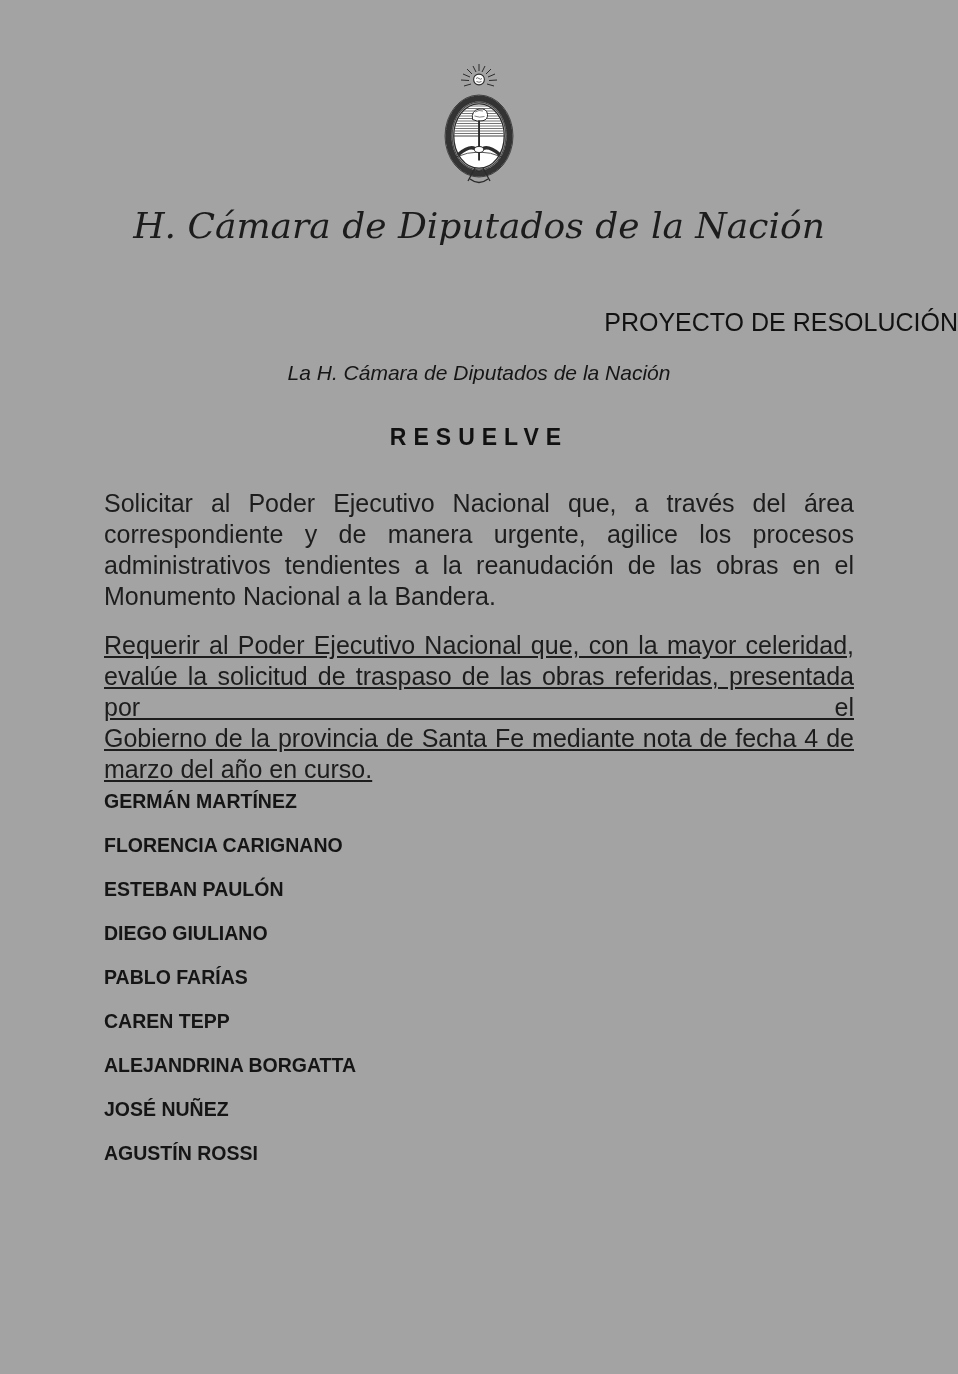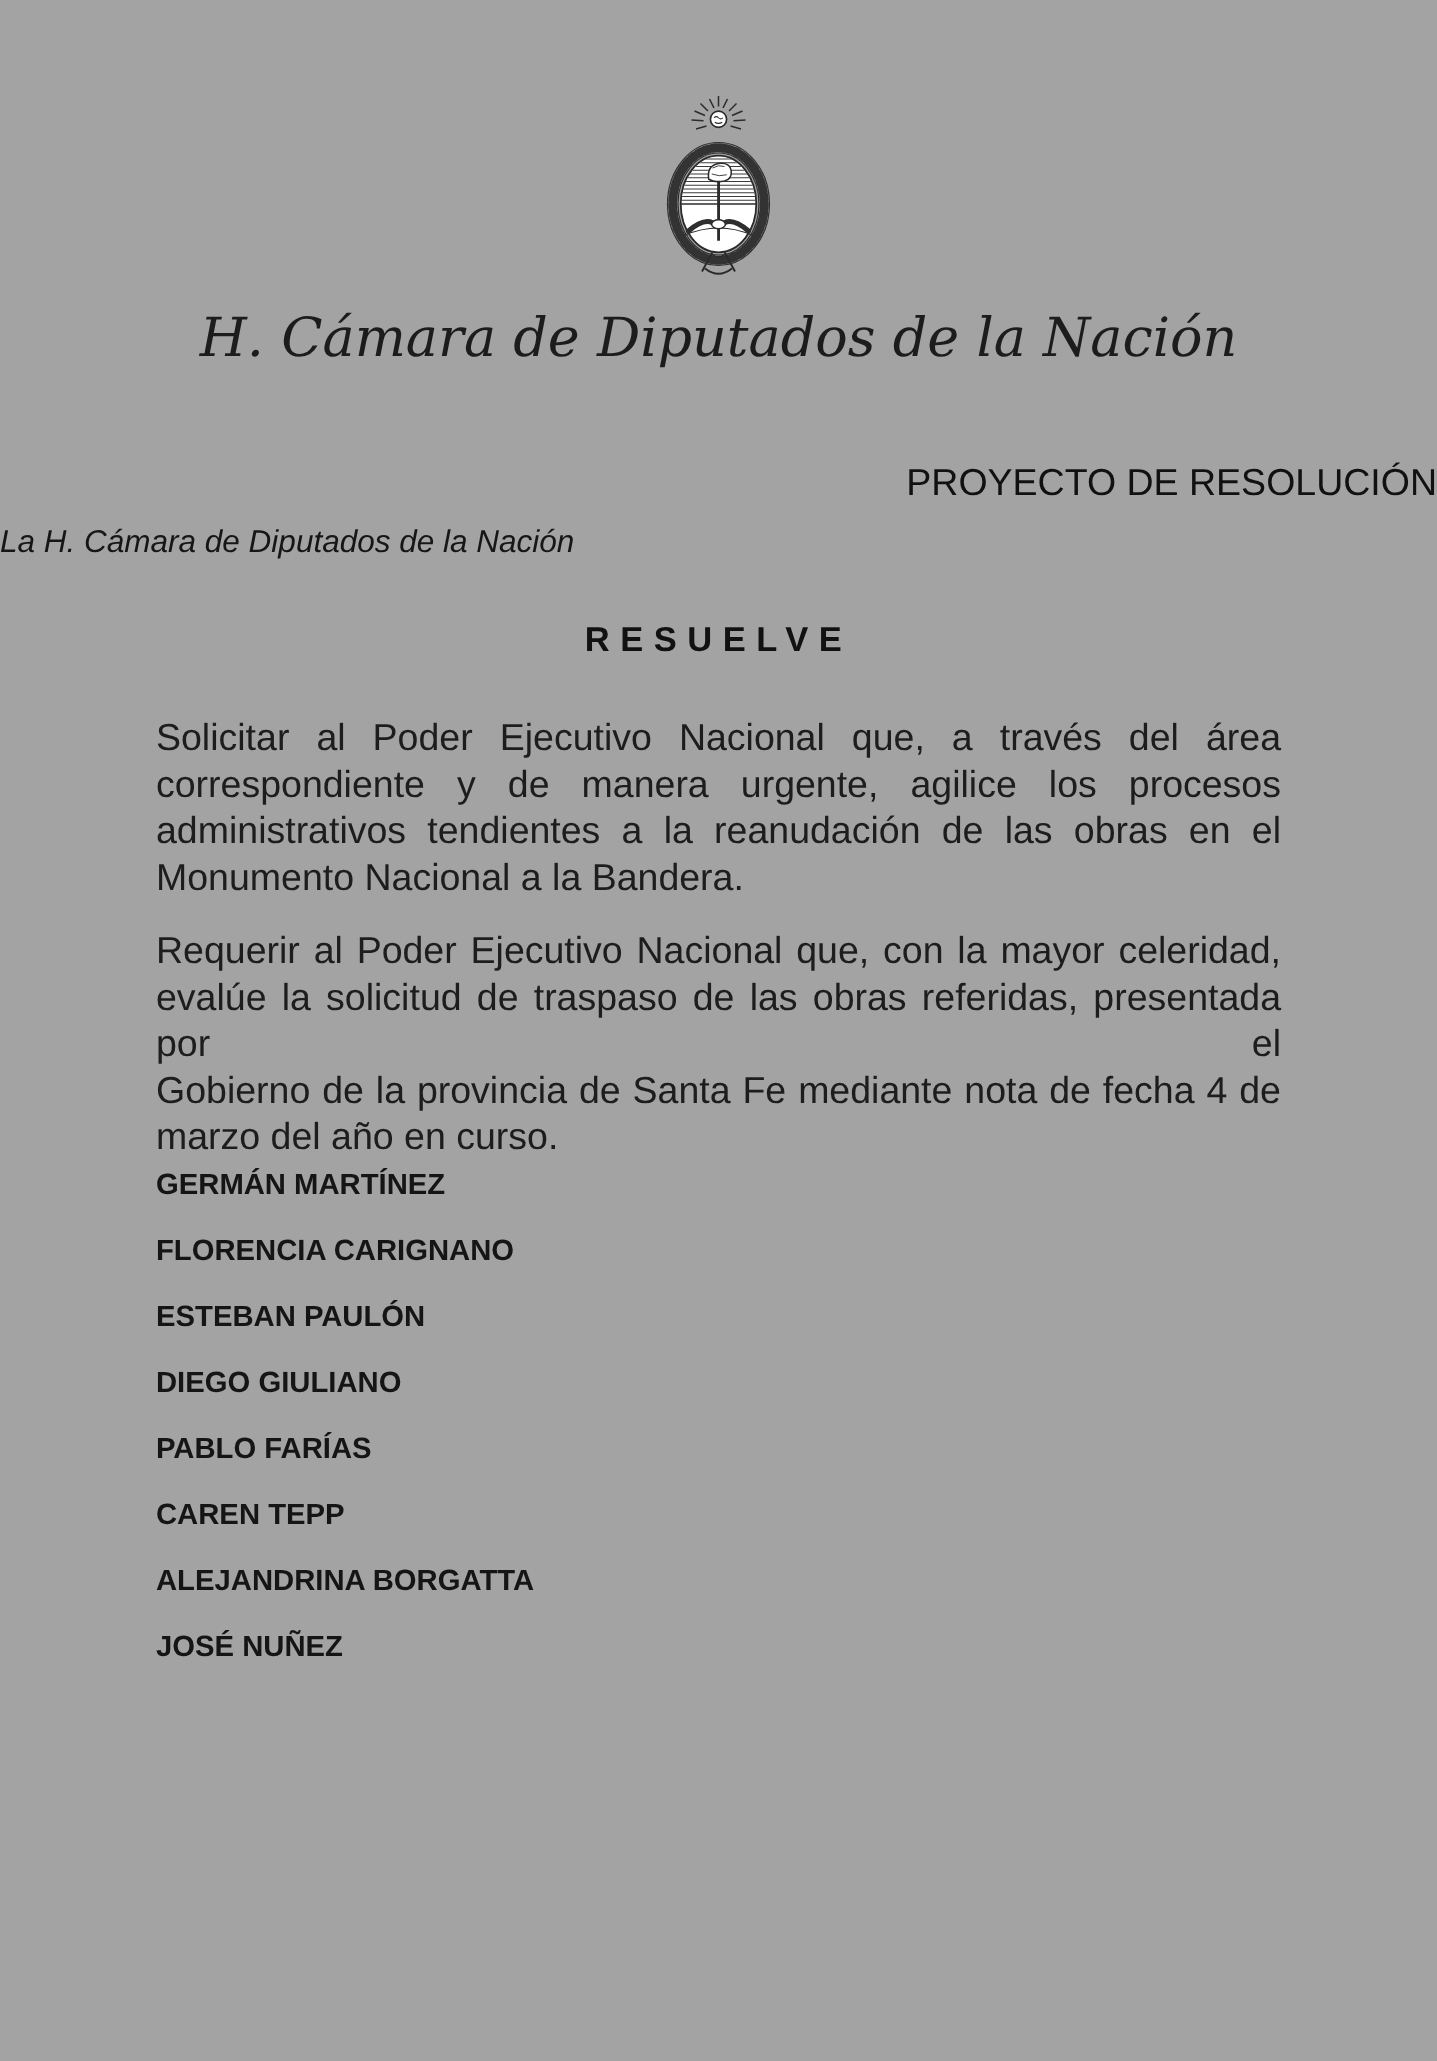--- a/index.html
+++ b/index.html
@@ -29,22 +29,22 @@
   }
   .doc-title {
     margin-top: 56px;
     text-align: right;
     font-size: 25px;
     font-weight: normal;
     line-height: 24px;
     color: #111111;
   }
   .doc-subtitle {
-    margin-top: 15px;
-    text-align: left;
+    margin-top: 26px;
+    text-align: center;
     font-size: 21px;
     font-style: italic;
     line-height: 26px;
     color: #161616;
   }
   .resolve-heading {
     margin-top: 38px;
     text-align: center;
     font-size: 23px;
     font-weight: bold;
@@ -55,21 +55,21 @@
   .body-col {
     margin: 0 104px;
     width: 750px;
   }
   .paragraph {
     margin-top: 38px;
     font-size: 25px;
     line-height: 31px;
     color: #1d1d1d;
   }
-  .paragraph + .paragraph { margin-top: 18px; }
+  .paragraph + .paragraph { margin-top: 18px; text-decoration: underline; }
   .pline {
     text-align: justify;
     text-align-last: justify;
     white-space: normal;
   }
   .pline.last {
     text-align: left;
     text-align-last: left;
   }
   .signatories {
@@ -179,16 +179,17 @@
 
     <div class="signatories">
       <div class="signatory">GERMÁN MARTÍNEZ</div>
       <div class="signatory">FLORENCIA CARIGNANO</div>
       <div class="signatory">ESTEBAN PAULÓN</div>
       <div class="signatory">DIEGO GIULIANO</div>
       <div class="signatory">PABLO FARÍAS</div>
       <div class="signatory">CAREN TEPP</div>
       <div class="signatory">ALEJANDRINA BORGATTA</div>
       <div class="signatory">JOSÉ NUÑEZ</div>
+      <div class="signatory">AGUSTÍN ROSSI</div>
     </div>
 
   </div>
 </div>
 
 </body></html>

